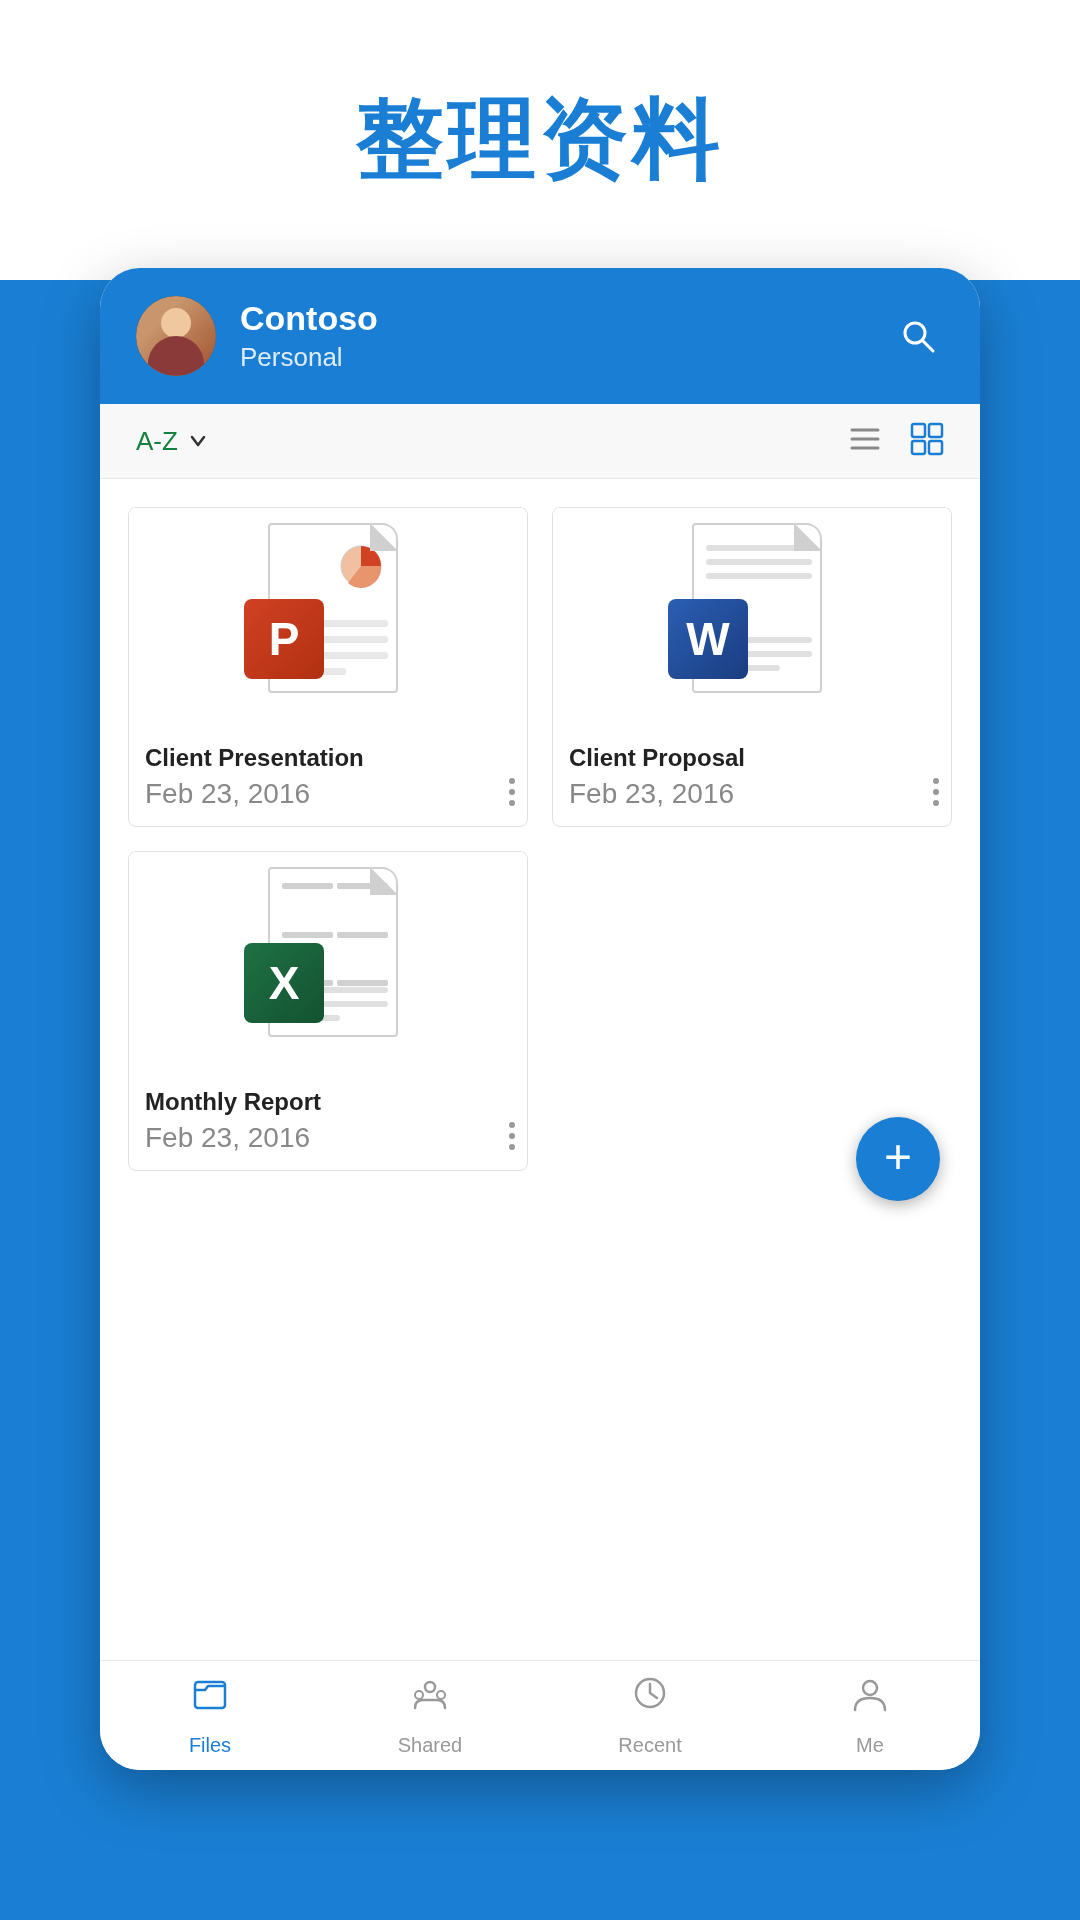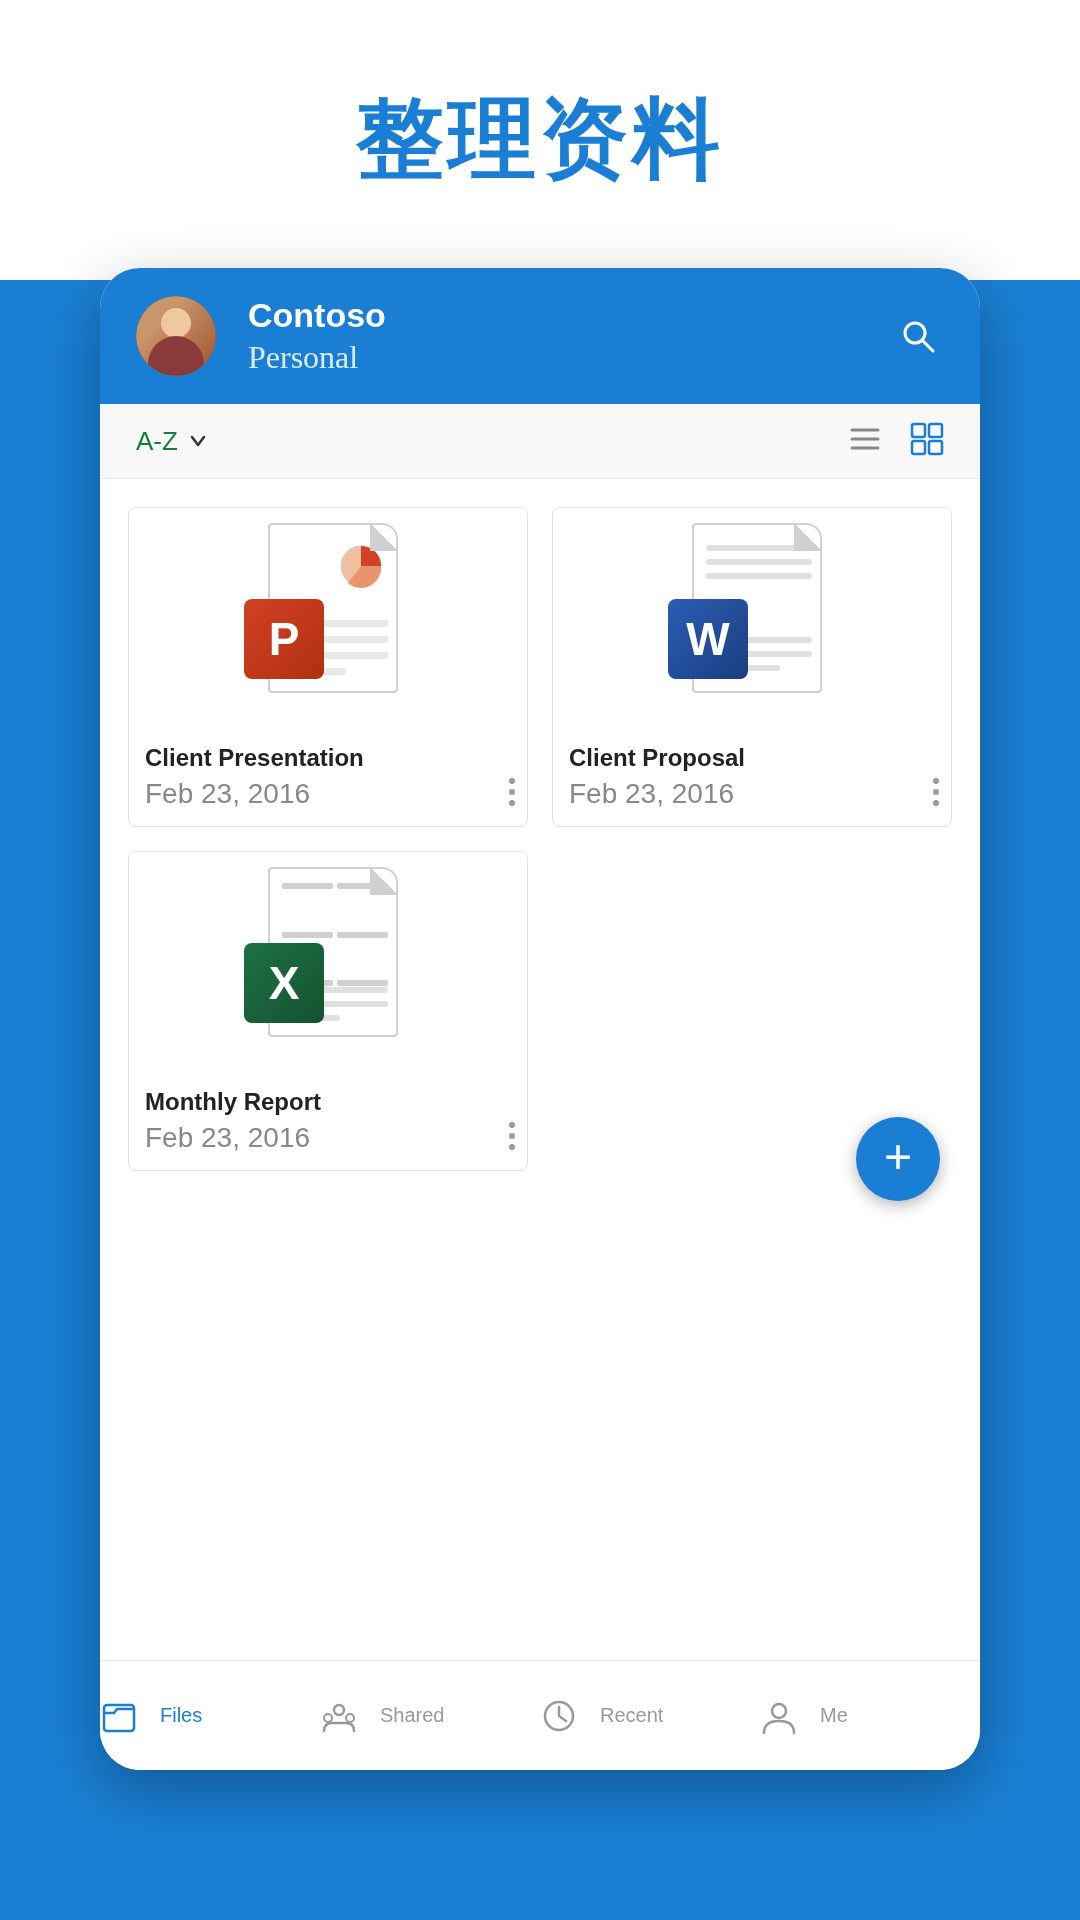--- a/index.html
+++ b/index.html
@@ -61,21 +61,21 @@
       box-shadow: 0 20px 60px rgba(0,0,0,0.3);
       z-index: 10;
     }
 
     
     .app-header {
       background: #1a7fd4;
       padding: 28px 36px;
       display: flex;
       align-items: center;
-      gap: 32px;
+      gap: 24px;
     }
 
     .avatar {
       width: 80px;
       height: 80px;
       border-radius: 50%;
       overflow: hidden;
       background: #8B5A2B;
       flex-shrink: 0;
       display: flex;
@@ -124,23 +124,22 @@
     }
 
     .header-name {
       color: white;
       font-size: 34px;
       font-weight: 600;
     }
 
     .header-sub {
       color: rgba(255,255,255,0.85);
-      font-size: 32px;
+      font-size: 26px;
       margin-top: 4px;
-      font-family: Liberation Serif, serif;
     }
 
     .search-icon-btn {
       width: 52px;
       height: 52px;
       display: flex;
       align-items: center;
       justify-content: center;
     }
 
@@ -360,21 +359,21 @@
       height: 110px;
       background: white;
       border-top: 1px solid #e8e8e8;
       display: flex;
       align-items: center;
     }
 
     .nav-item {
       flex: 1;
       display: flex;
-      flex-direction: row;
+      flex-direction: column;
       align-items: center;
       gap: 22px;
       cursor: pointer;
     }
 
     .nav-label {
       font-size: 20px;
       color: #999;
     }
 

